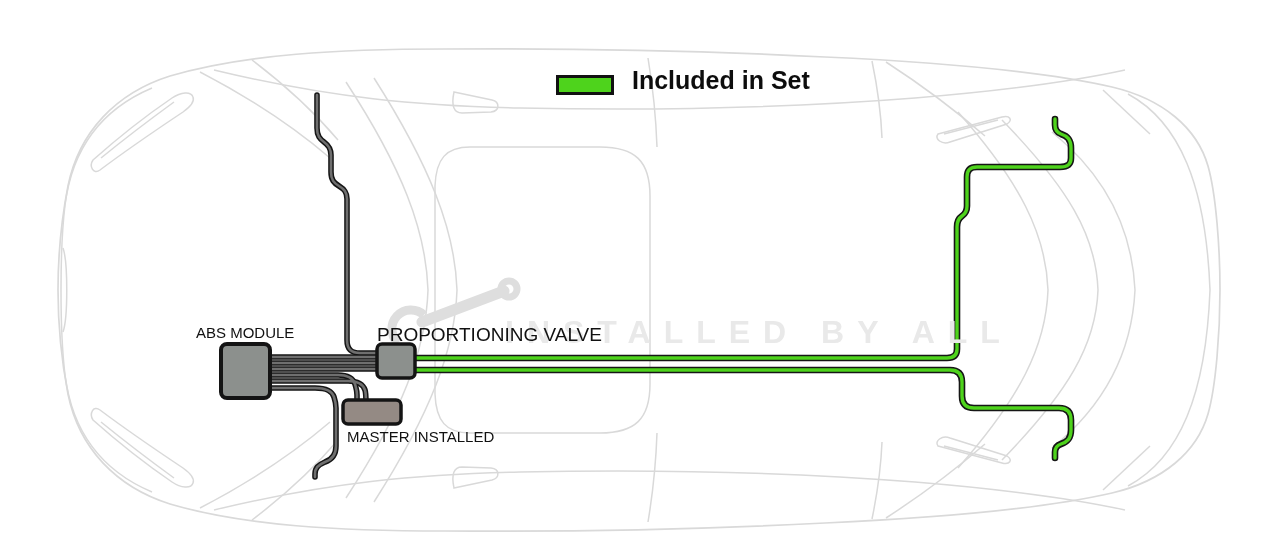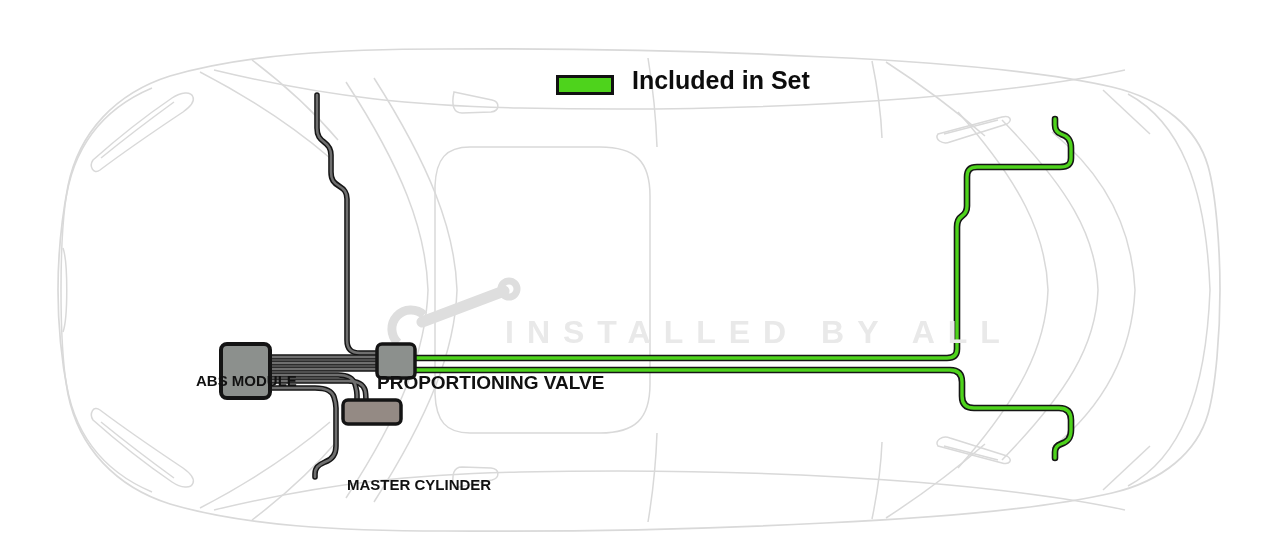--- a/index.html
+++ b/index.html
@@ -27,21 +27,21 @@
     color:var(--watermark-gray);white-space:nowrap;user-select:none;
   }
   .wm-tagline{
     position:absolute;left:505px;top:301px;
     font-size:32px;font-weight:bold;letter-spacing:13px;
     color:var(--tagline-gray);white-space:nowrap;user-select:none;margin-top:13px;
   }
 
   
   .comp-label{
-    position:absolute;color:var(--label-black);font-weight:bold;white-space:nowrap;margin-top:48px;
+    position:absolute;color:var(--label-black);font-weight:normal;white-space:nowrap;
   }
   .lbl-abs{left:196px;top:324px;font-size:15px;}
   .lbl-valve{left:377px;top:324px;font-size:19px;}
   .lbl-mc{left:347px;top:428px;font-size:15px;}
 
   
   .legend{position:absolute;left:556px;top:20px;display:flex;align-items:flex-end;margin-top:46px;}
   .legend-swatch{
     width:52px;height:14px;background:var(--included-green);
     border:3px solid #111;margin-top:6px;
@@ -156,15 +156,15 @@
 
   <div class="wm-tagline">INSTALLED BY ALL</div>
 
   <div class="legend">
     <div class="legend-swatch"></div>
     <div class="legend-label">Included in Set</div>
   </div>
 
   <div class="comp-label lbl-abs">ABS MODULE</div>
   <div class="comp-label lbl-valve">PROPORTIONING VALVE</div>
-  <div class="comp-label lbl-mc">MASTER CYLINDER</div>
+  <div class="comp-label lbl-mc">MASTER INSTALLED</div>
 
 </div>
 
 </body></html>

